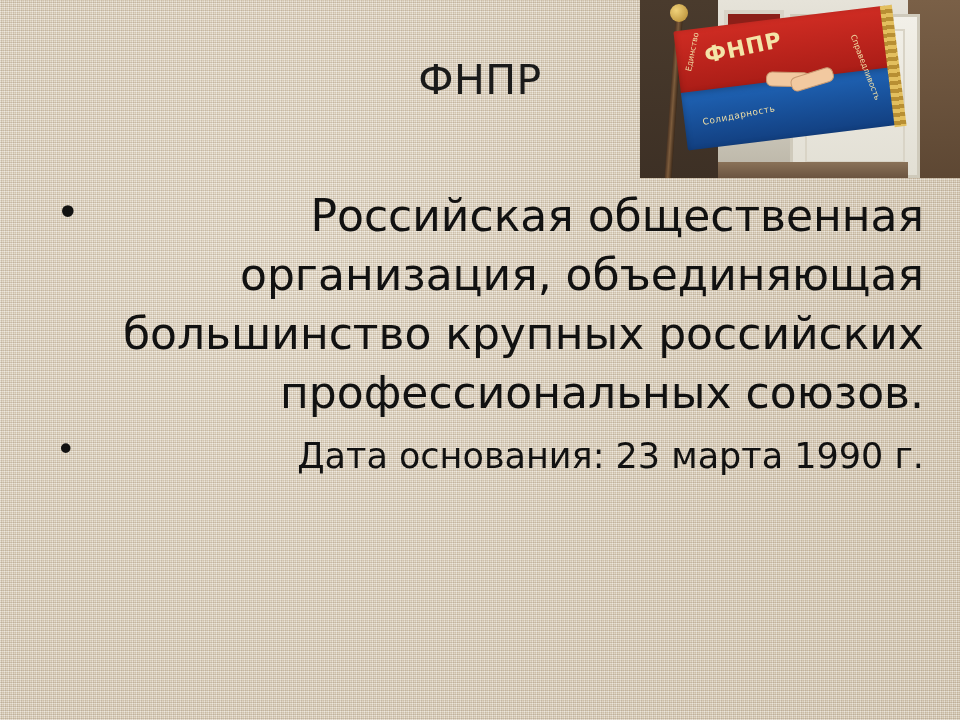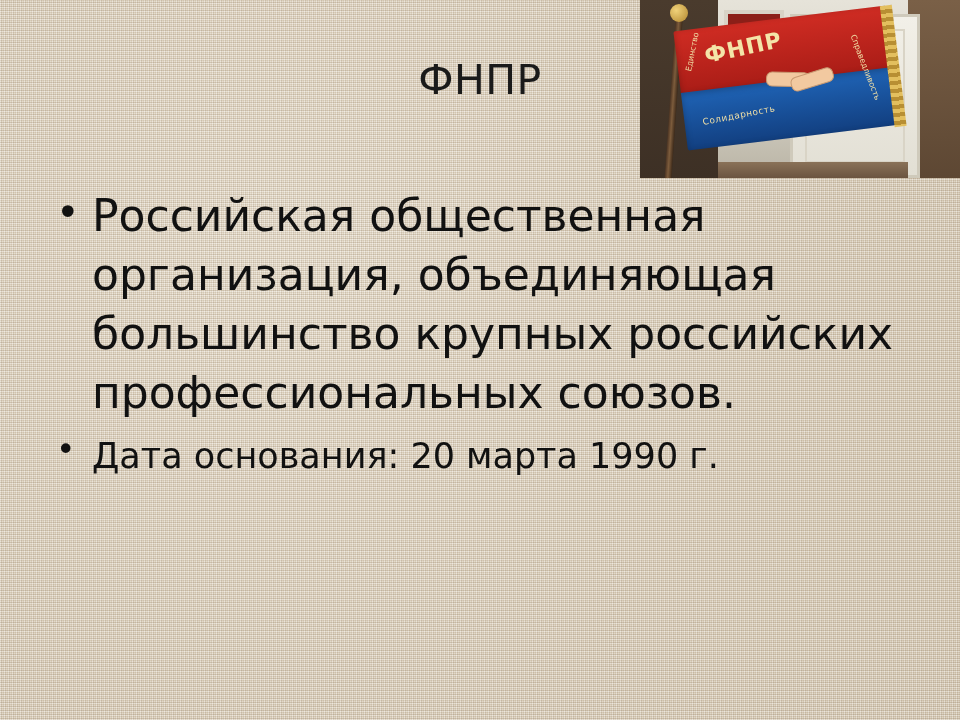--- a/index.html
+++ b/index.html
@@ -175,20 +175,21 @@
     width: 880px;
     margin: 0;
     padding: 0;
     list-style: none;
     color: #111111;
   }
   .bullet-item {
     position: relative;
     padding-left: 48px;
     margin-bottom: 6px;
+    text-align: right;
   }
   .bullet-item:before {
     content: "•";
     position: absolute;
     left: 12px;
     top: -2px;
     font-size: 38px;
     line-height: 1;
     color: #111111;
   }
@@ -232,16 +233,16 @@
         <div class="h2"></div>
       </div>
       <div class="vert-left">Единство</div>
       <div class="vert-right">Справедливость</div>
       <div class="motto">Солидарность</div>
     </div>
   </div>
 
   <ul class="body-list">
     <li class="bullet-item level-1">Российская общественная организация, объединяющая большинство крупных российских профессиональных союзов.</li>
-    <li class="bullet-item level-2">Дата основания: 20 марта 1990 г.</li>
+    <li class="bullet-item level-2">Дата основания: 23 марта 1990 г.</li>
   </ul>
 
 </div>
 
 </body></html>

